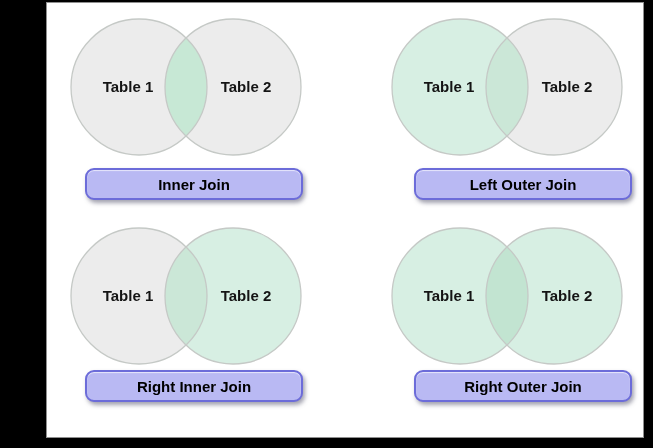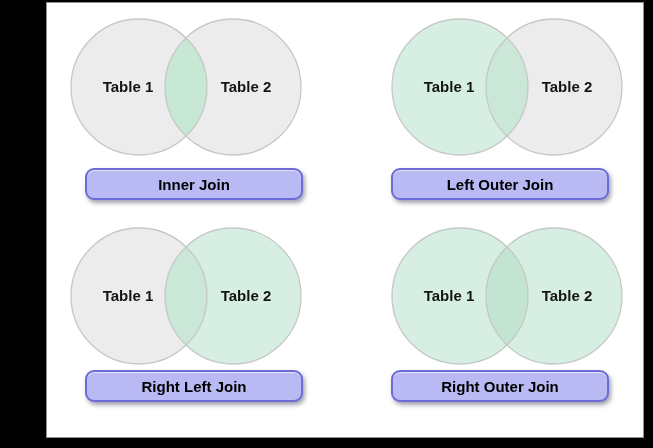--- a/index.html
+++ b/index.html
@@ -56,21 +56,21 @@
     display: flex;
     align-items: center;
     justify-content: center;
     font-weight: bold;
     font-size: 15px;
     color: #000000;
   }
   .btn-row-top { top: 165px; }
   .btn-row-bottom { top: 367px; }
   .btn-col-left { left: 38px; }
-  .btn-col-right { left: 344px; }
+  .btn-col-right { left: 367px; }
 </style>
 </head>
 <body>
 
 <div class="canvas">
   <div class="page">
 
     <svg class="venn" style="left:22px; top:13px;" width="260" height="142" viewBox="0 0 260 142">
       <defs>
           <clipPath id="clip0">
@@ -110,21 +110,21 @@
           </clipPath>
         </defs>
       <circle class="venn-fill" cx="70" cy="71" r="68" fill="#ececec"></circle>
       <circle class="venn-fill" cx="164" cy="71" r="68" fill="#d7efe3"></circle>
       <circle class="venn-fill" cx="164" cy="71" r="68" clip-path="url(#clip2)" fill="#cbe7d7"></circle>
       <circle class="ring" cx="70" cy="71" r="68"></circle>
       <circle class="ring" cx="164" cy="71" r="68"></circle>
       <text class="circle-label" x="59" y="76" text-anchor="middle">Table 1</text>
       <text class="circle-label" x="177" y="76" text-anchor="middle">Table 2</text>
     </svg>
-    <div class="join-btn btn-row-bottom btn-col-left">Right Left Join</div>
+    <div class="join-btn btn-row-bottom btn-col-left">Right Inner Join</div>
 
     <svg class="venn" style="left:343px; top:222px;" width="260" height="142" viewBox="0 0 260 142">
       <defs>
           <clipPath id="clip3">
             <circle cx="70" cy="71" r="68"></circle>
           </clipPath>
         </defs>
       <circle class="venn-fill" cx="70" cy="71" r="68" fill="#d7efe3"></circle>
       <circle class="venn-fill" cx="164" cy="71" r="68" fill="#d7efe3"></circle>
       <circle class="venn-fill" cx="164" cy="71" r="68" clip-path="url(#clip3)" fill="#c2e4d1"></circle>

